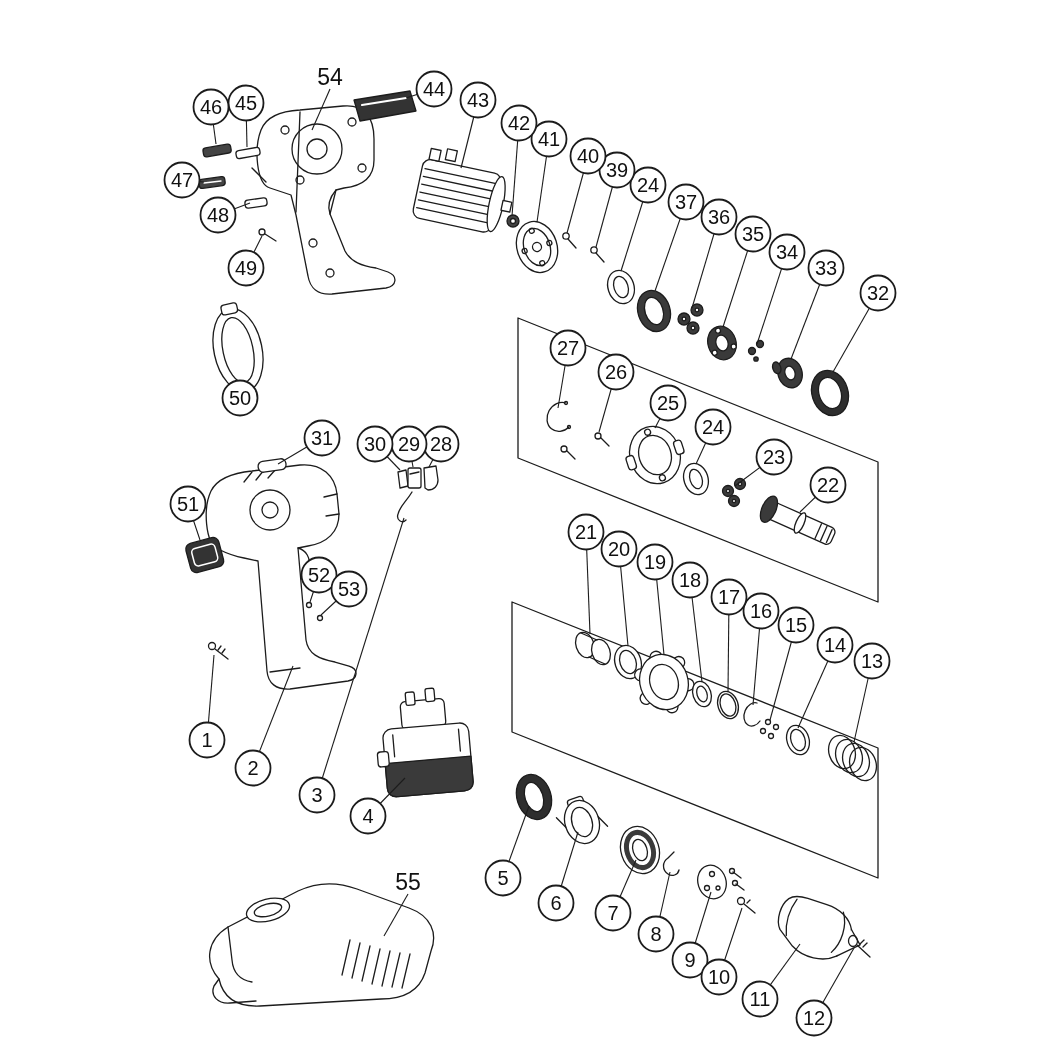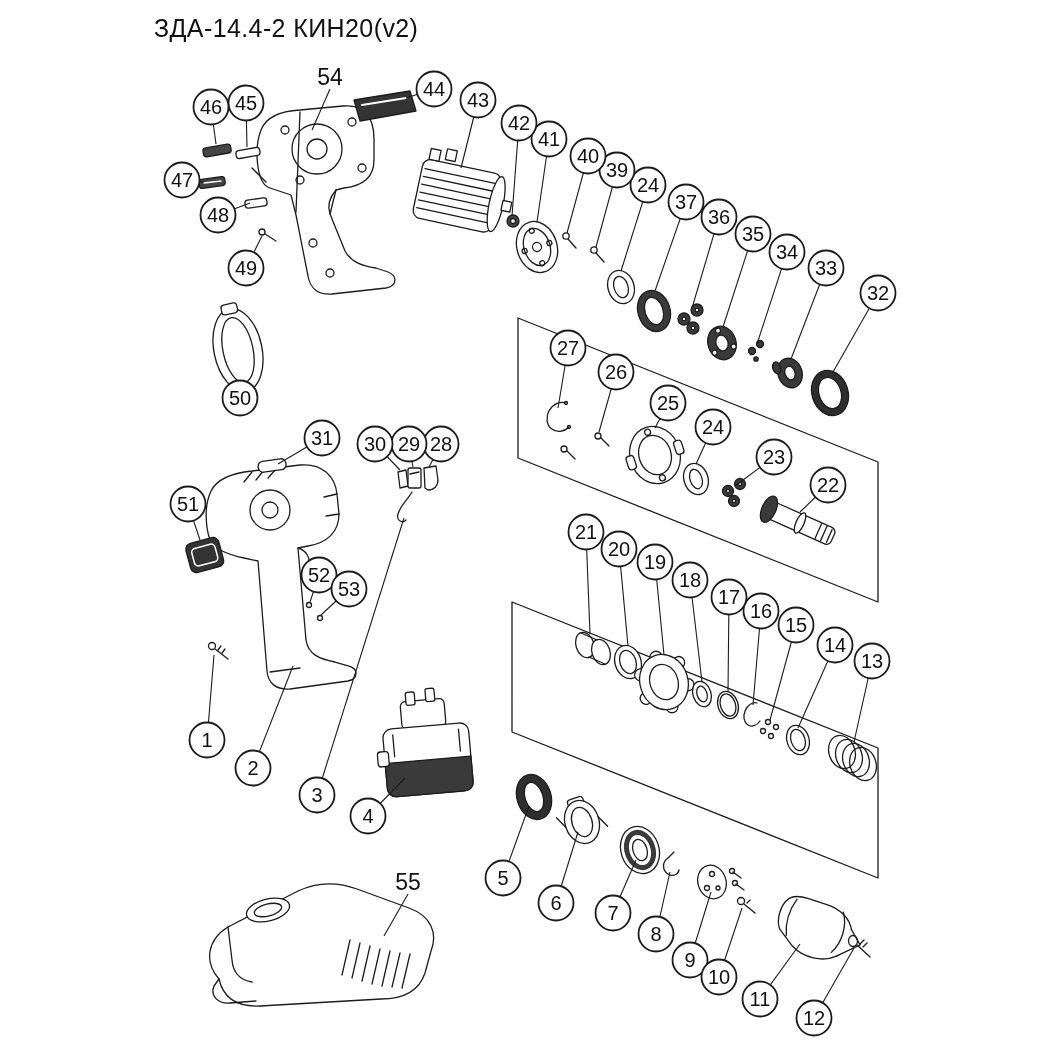--- a/index.html
+++ b/index.html
@@ -10,21 +10,20 @@
   svg{position:absolute;left:0;top:0;}
   .leader{stroke:#1c1c1c;stroke-width:1.1;fill:none;}
   .balloon{fill:#fff;stroke:#1c1c1c;stroke-width:1.8;}
   .balloon-num{font-family:"Liberation Sans",sans-serif;font-size:20px;fill:#111;text-anchor:middle;}
   .plain-num{font-family:"Liberation Sans",sans-serif;font-size:23px;fill:#111;text-anchor:middle;}
 </style>
 </head>
 <body>
 
 <div class="canvas">
-  <div class="title">ЗДА-14.4-2 КИН20(v2)</div>
 
   <svg id="diagram-svg" width="1054" height="1054" viewBox="0 0 1054 1054" xmlns="http://www.w3.org/2000/svg">
 
     <g id="artwork" fill="none" stroke="#1c1c1c" stroke-width="1.3" stroke-linejoin="round" stroke-linecap="round">
 
       <polygon points="518,318 878,462 878,602 518,458"></polygon>
       <polygon points="512,602 878,748 878,878 512,732"></polygon>
 
       <g>
         <path fill="#fff" d="M270,188 C256,184 254,148 261,130 C266,117 281,111 300,110 L343,106

